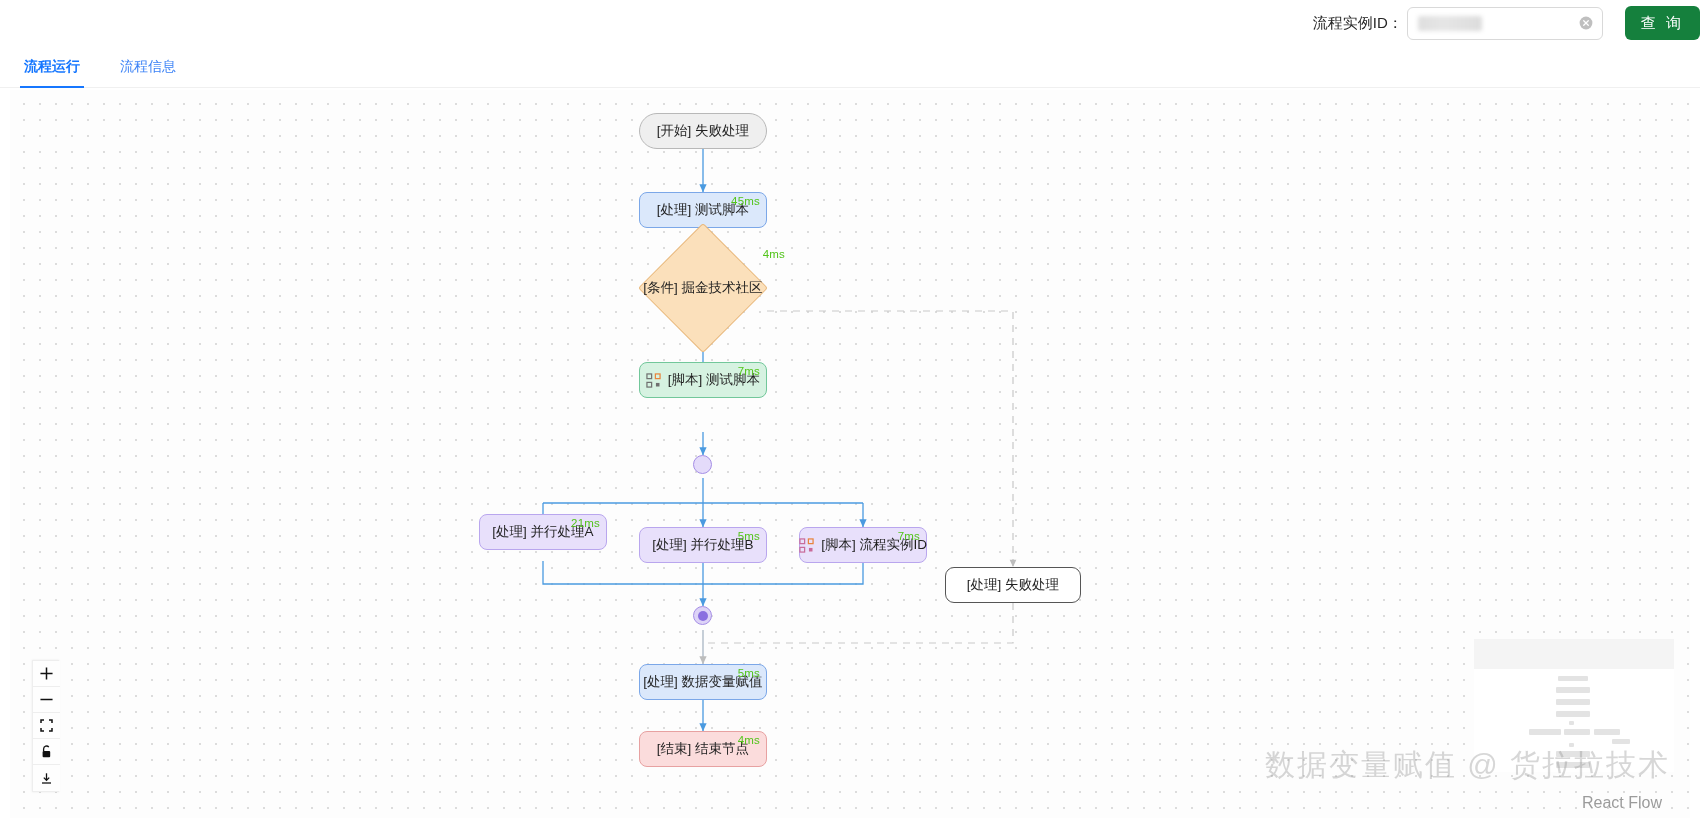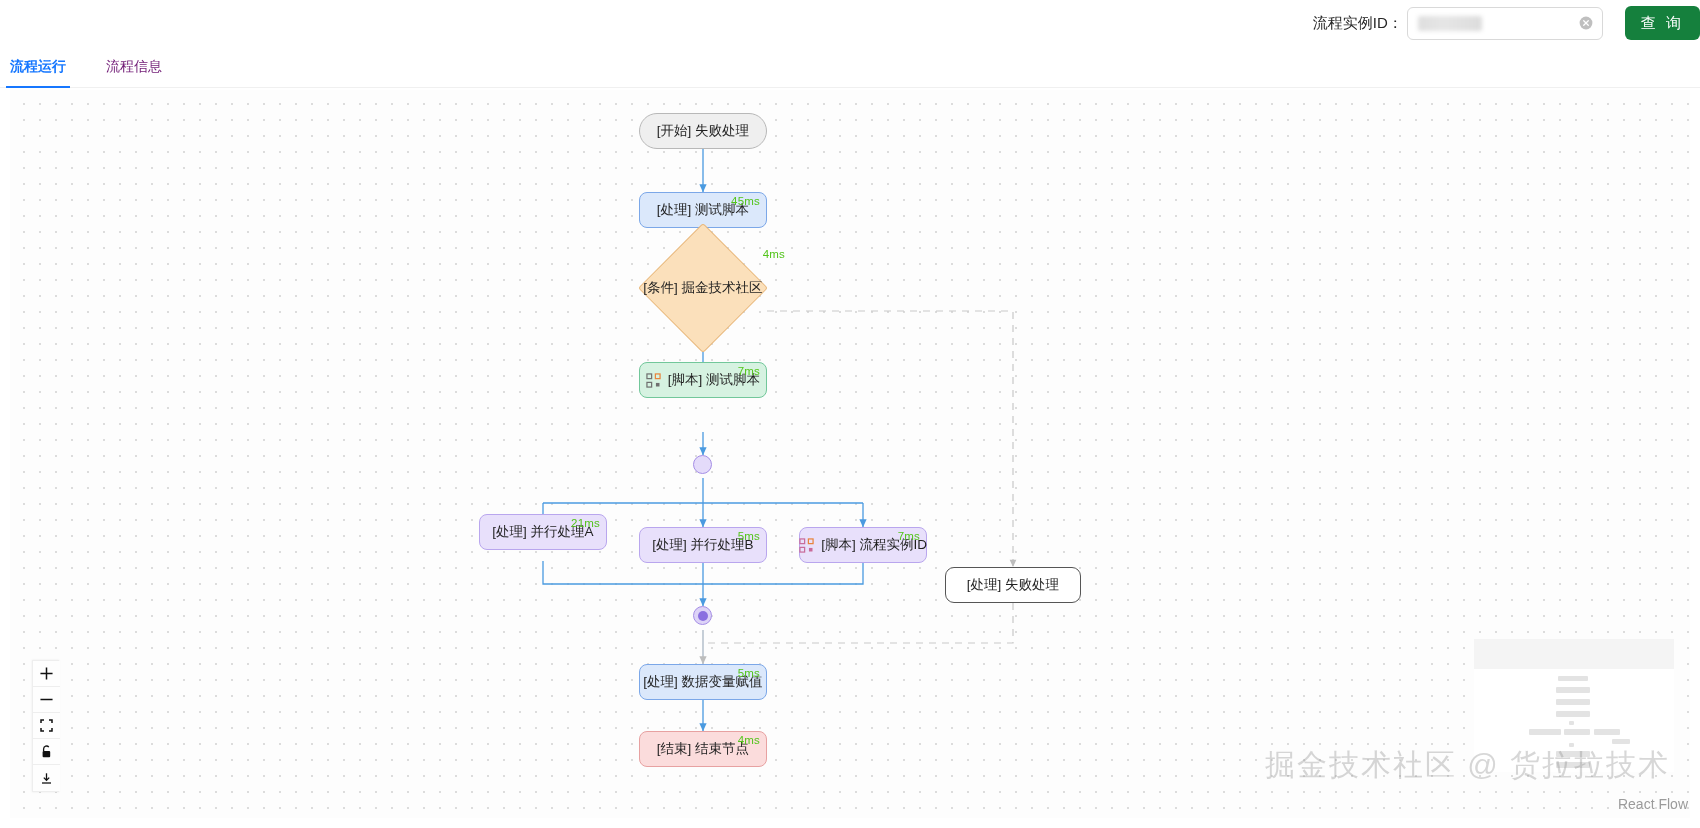--- a/index.html
+++ b/index.html
@@ -65,27 +65,27 @@
     border-radius: 6px;
     cursor: pointer;
     font-family: "Liberation Sans", "DejaVu Sans", sans-serif;
   }
 
   
   .tabs {
     height: 42px;
     display: flex;
     align-items: flex-end;
-    padding-left: 6px;
+    padding-left: 20px;
     border-bottom: 1px solid #f0f0f0;
     background: #fff;
   }
   .tab {
     font-size: 14px;
-    color: #701a75;
+    color: #3b82f6;
     padding: 0 4px 11px 4px;
     margin-right: 32px;
     cursor: pointer;
     position: relative;
     white-space: nowrap;
   }
   .tab.active { color: #1677ff; font-weight: 600; }
   .tab.active::after {
     content: "";
     position: absolute;
@@ -242,23 +242,23 @@
     font-size: 30px;
     color: rgba(130,130,130,.32);
     letter-spacing: 2px;
     white-space: nowrap;
     z-index: 18;
     pointer-events: none;
     font-family: "Liberation Sans", "DejaVu Sans", sans-serif;
   }
   .attribution {
     position: absolute;
-    right: 2px;
+    right: 28px;
     bottom: 6px;
-    font-size: 14px;
+    font-size: 16px;
     color: #9b9b9b;
     z-index: 19;
     cursor: pointer;
   }
 </style>
 </head>
 <body>
 
 <div id="app">
 
@@ -466,16 +466,16 @@
         <span class="mm-node" style="left:55px; top:60px; width:32px; height:6px;"></span>
         <span class="mm-node" style="left:90px; top:60px; width:26px; height:6px;"></span>
         <span class="mm-node" style="left:120px;top:60px; width:26px; height:6px;"></span>
         <span class="mm-node" style="left:138px;top:70px; width:18px; height:5px;"></span>
         <span class="mm-node" style="left:95px; top:74px; width:5px;  height:4px;"></span>
         <span class="mm-node" style="left:82px; top:82px; width:34px; height:6px;"></span>
         <span class="mm-node" style="left:82px; top:93px; width:34px; height:6px;"></span>
       </div>
     </div>
 
-    <div class="watermark">掘金技术社区 @ 货拉拉技术</div>
+    <div class="watermark">数据变量赋值 @ 货拉拉技术</div>
     <div class="attribution">React Flow</div>
   </div>
 </div>
 
 </body></html>

